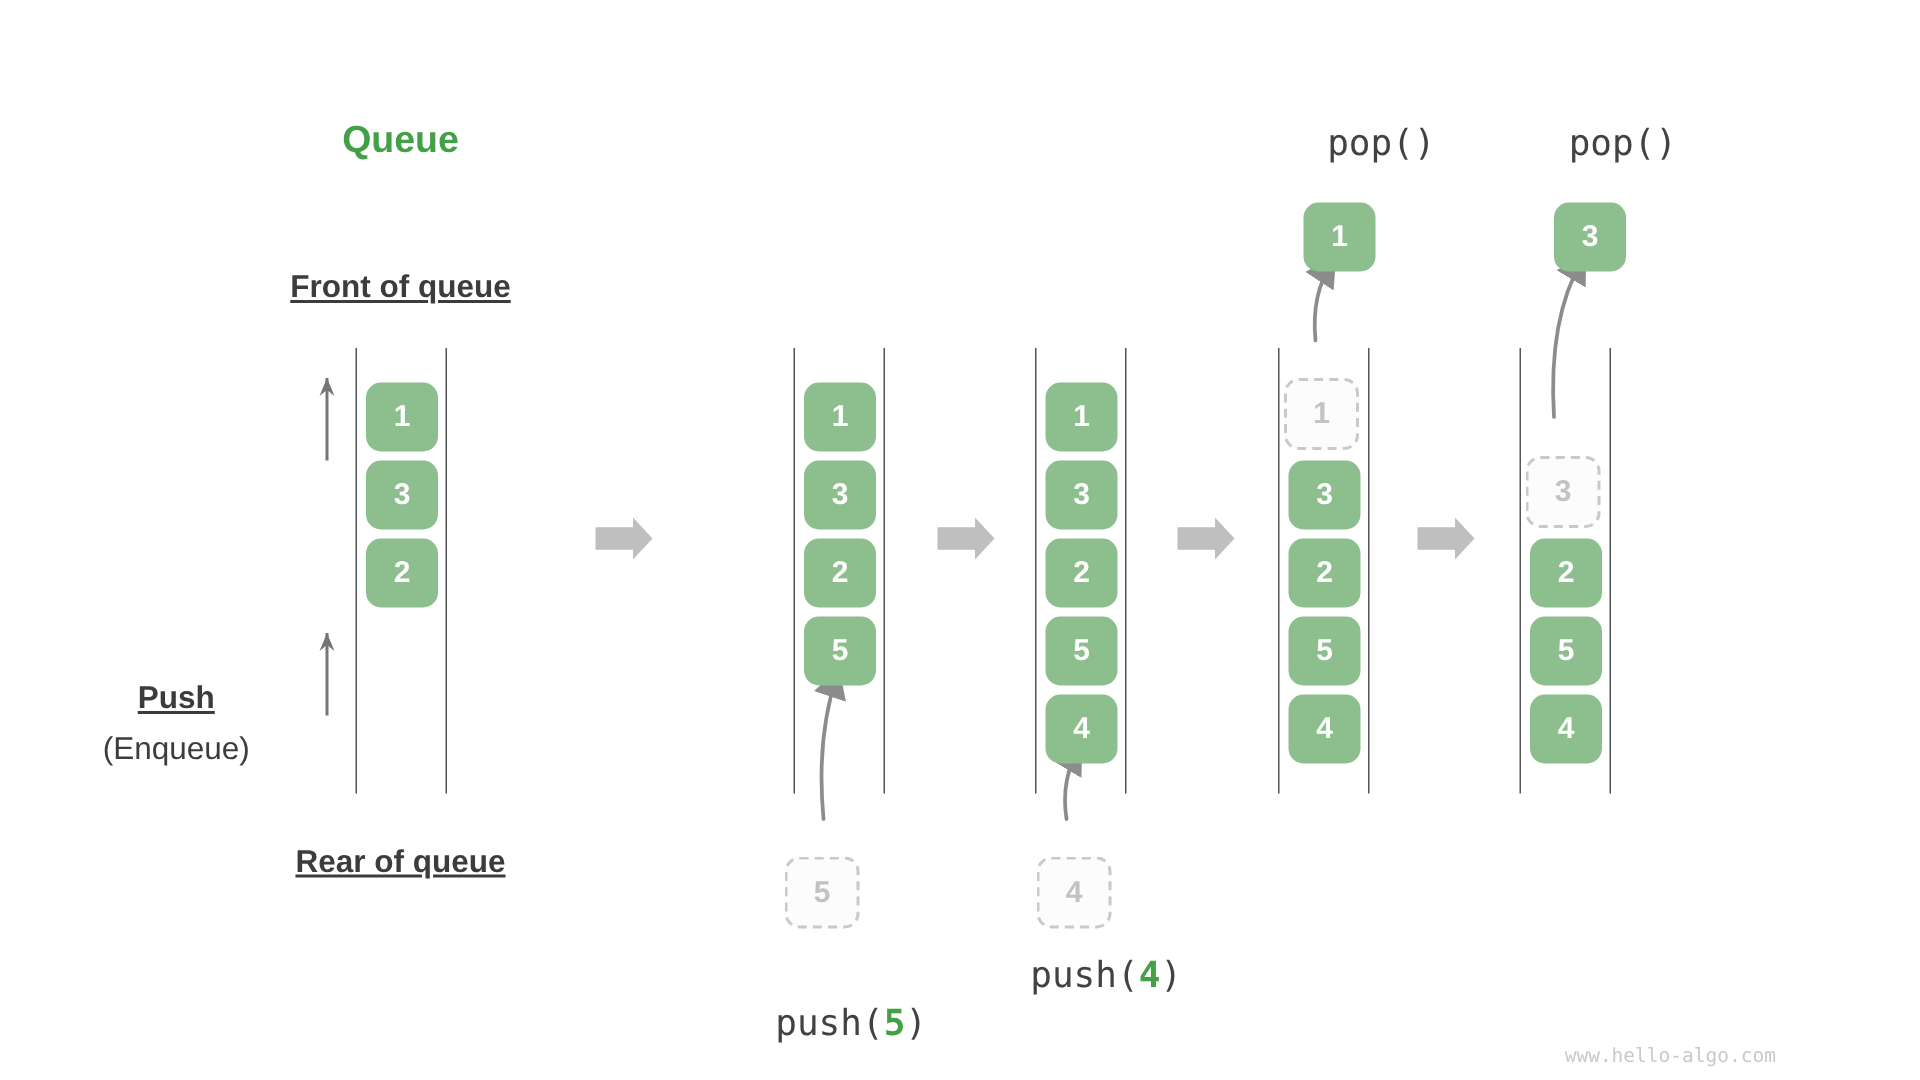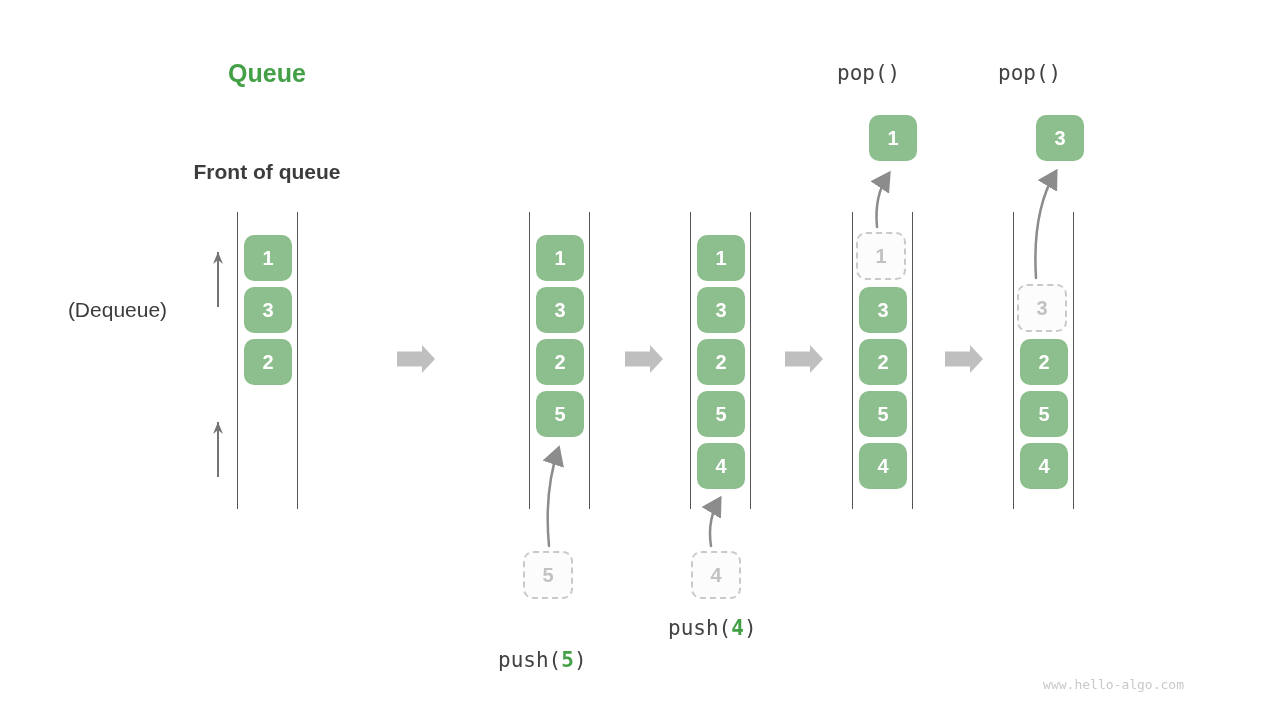--- a/index.html
+++ b/index.html
@@ -1,34 +1,34 @@
 <!DOCTYPE html>
 <html style="--accent-green: #43A047; --box-green: #8DBE8D; --ghost-border: #C9C9C9; --ghost-text: #C2C2C2; --dark-text: #3C3C3C; --mono-text: #424242; --block-arrow: #BFBFBF; --thin-arrow: #757575; --curve-arrow: #8C8C8C; --column-line: #555555; --watermark-gray: #C9C9C9;"><head>
 <meta charset="utf-8">
 <style>
   html,body{margin:0;padding:0;background:#fff;}
   #canvas{
     position:relative;width:1280px;height:720px;background:#ffffff;overflow:hidden;
     font-family:"Liberation Sans", sans-serif;
   }
-  .abs{position:absolute;}
+  .abs{position:absolute;margin-top:20px;}
   .overlay{position:absolute;left:0;top:0;pointer-events:none;}
 
   .title{
     width:160px;text-align:center;font-size:25px;font-weight:bold;
     color:var(--accent-green,#43A047);
   }
   .lbl{
     width:220px;text-align:center;font-size:21px;color:var(--dark-text,#3C3C3C);
   }
-  .lbl.bold{font-weight:bold;}
+  .lbl.bold{font-weight:bold;text-decoration:underline;}
 
   .mono{
-    font-family:"DejaVu Sans Mono", monospace;font-size:21px;
-    color:var(--mono-text,#424242);width:120px;text-align:left;white-space:nowrap;
+    font-family:"DejaVu Sans Mono", monospace;font-size:24px;
+    color:var(--mono-text,#424242);width:120px;text-align:right;white-space:nowrap;
   }
   .mono .arg{color:var(--accent-green,#43A047);font-weight:bold;}
 
   .column{
     width:59px;height:297px;top:212px;
     border-left:1px solid var(--column-line,#555555);
     border-right:1px solid var(--column-line,#555555);
   }
 
   .cell{
@@ -76,21 +76,23 @@
     <path d="M945,351.5 h25 v-6.5 l13,14 l-13,14 v-6.5 h-25 z" fill="#BFBFBF"></path>
 
     <path d="M549,546 Q544,492 558,450" stroke="#8C8C8C" stroke-width="2.5" fill="none" stroke-linecap="round" marker-end="url(#ah-curve)"></path>
     <path d="M711,546 Q707,520 719,500" stroke="#8C8C8C" stroke-width="2.5" fill="none" stroke-linecap="round" marker-end="url(#ah-curve)"></path>
     <path d="M877,227 Q874,196 888,175" stroke="#8C8C8C" stroke-width="2.5" fill="none" stroke-linecap="round" marker-end="url(#ah-curve)"></path>
     <path d="M1036,278 Q1032,212 1055,173" stroke="#8C8C8C" stroke-width="2.5" fill="none" stroke-linecap="round" marker-end="url(#ah-curve)"></path>
   </svg>
 
   <div class="abs title" style="left:187px;top:59px">Queue</div>
   <div class="abs lbl bold" style="left:157px;top:160px">Front of queue</div>
-  <div class="abs lbl" style="left:35px;top:298px;width:165px">(Dequeue)</div>
+  <div class="abs lbl bold" style="left:35px;top:434px;width:165px">Push</div>
+  <div class="abs lbl" style="left:35px;top:468px;width:165px">(Enqueue)</div>
+  <div class="abs lbl bold" style="left:157px;top:543px">Rear of queue</div>
 
   <div class="abs column" style="left:237px"></div>
   <div class="abs column" style="left:529px"></div>
   <div class="abs column" style="left:690px"></div>
   <div class="abs column" style="left:852px"></div>
   <div class="abs column" style="left:1013px"></div>
 
   <div class="abs cell" style="left:244px;top:235px">1</div>
   <div class="abs cell" style="left:244px;top:287px">3</div>
   <div class="abs cell" style="left:244px;top:339px">2</div>

